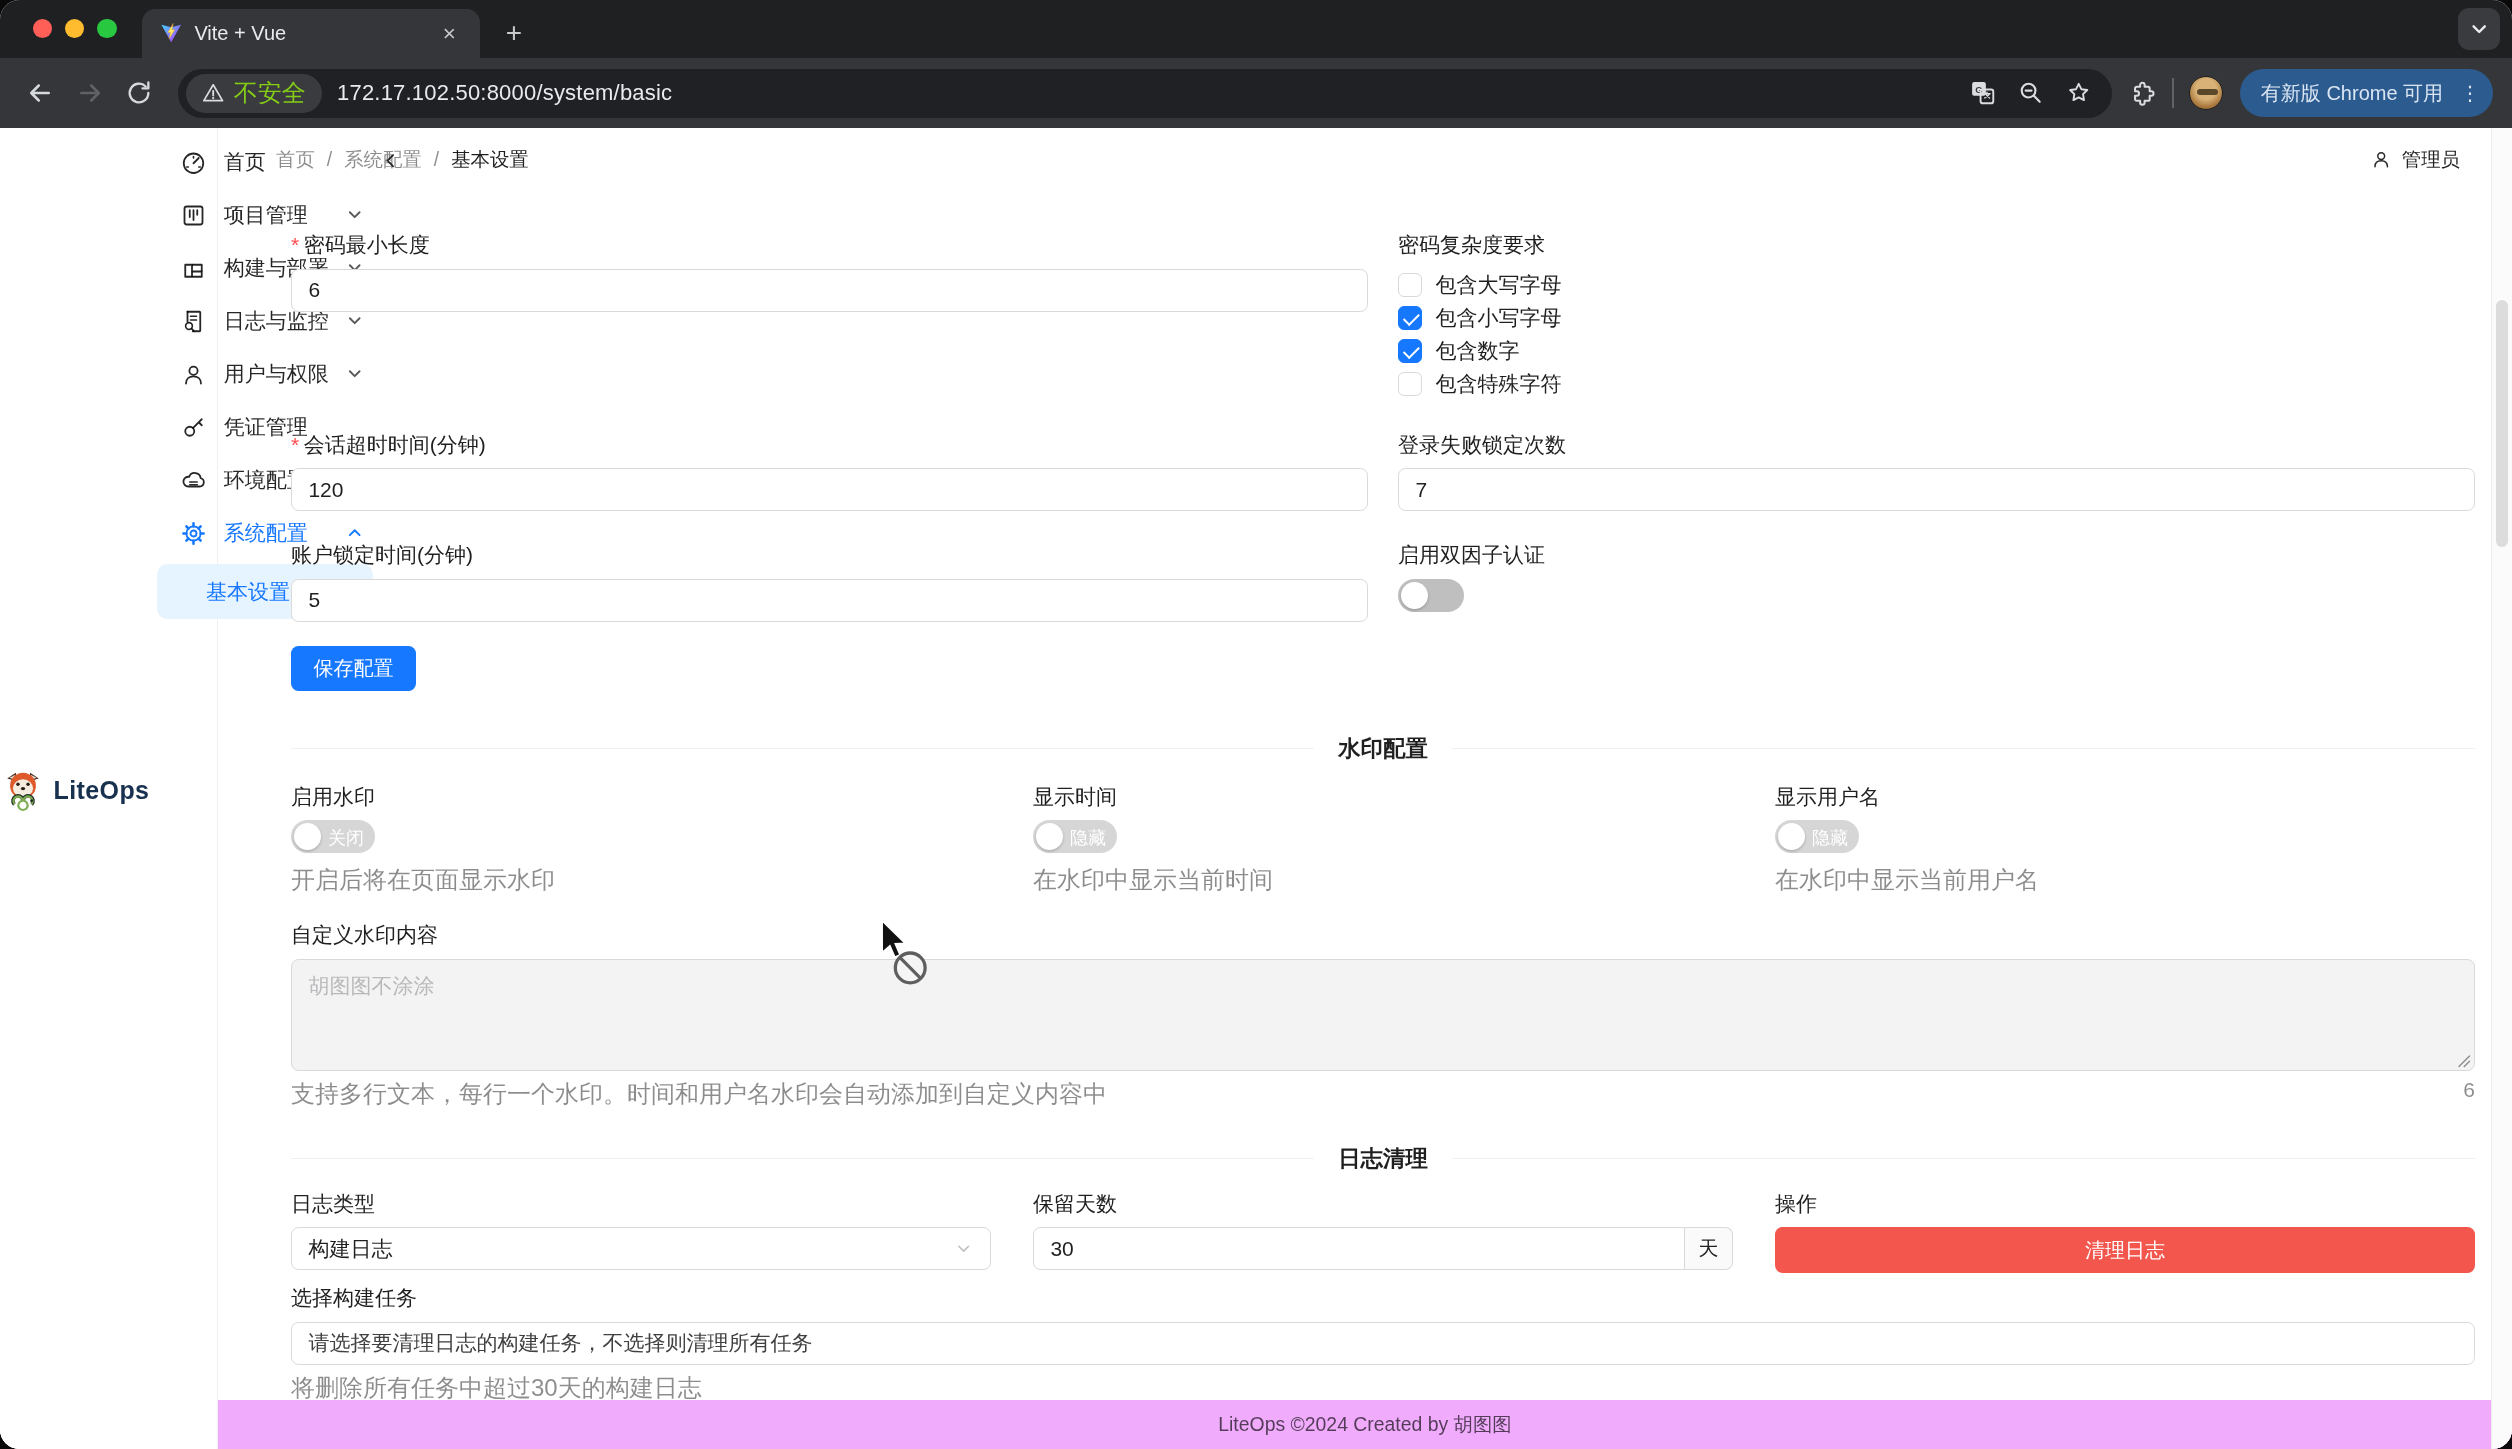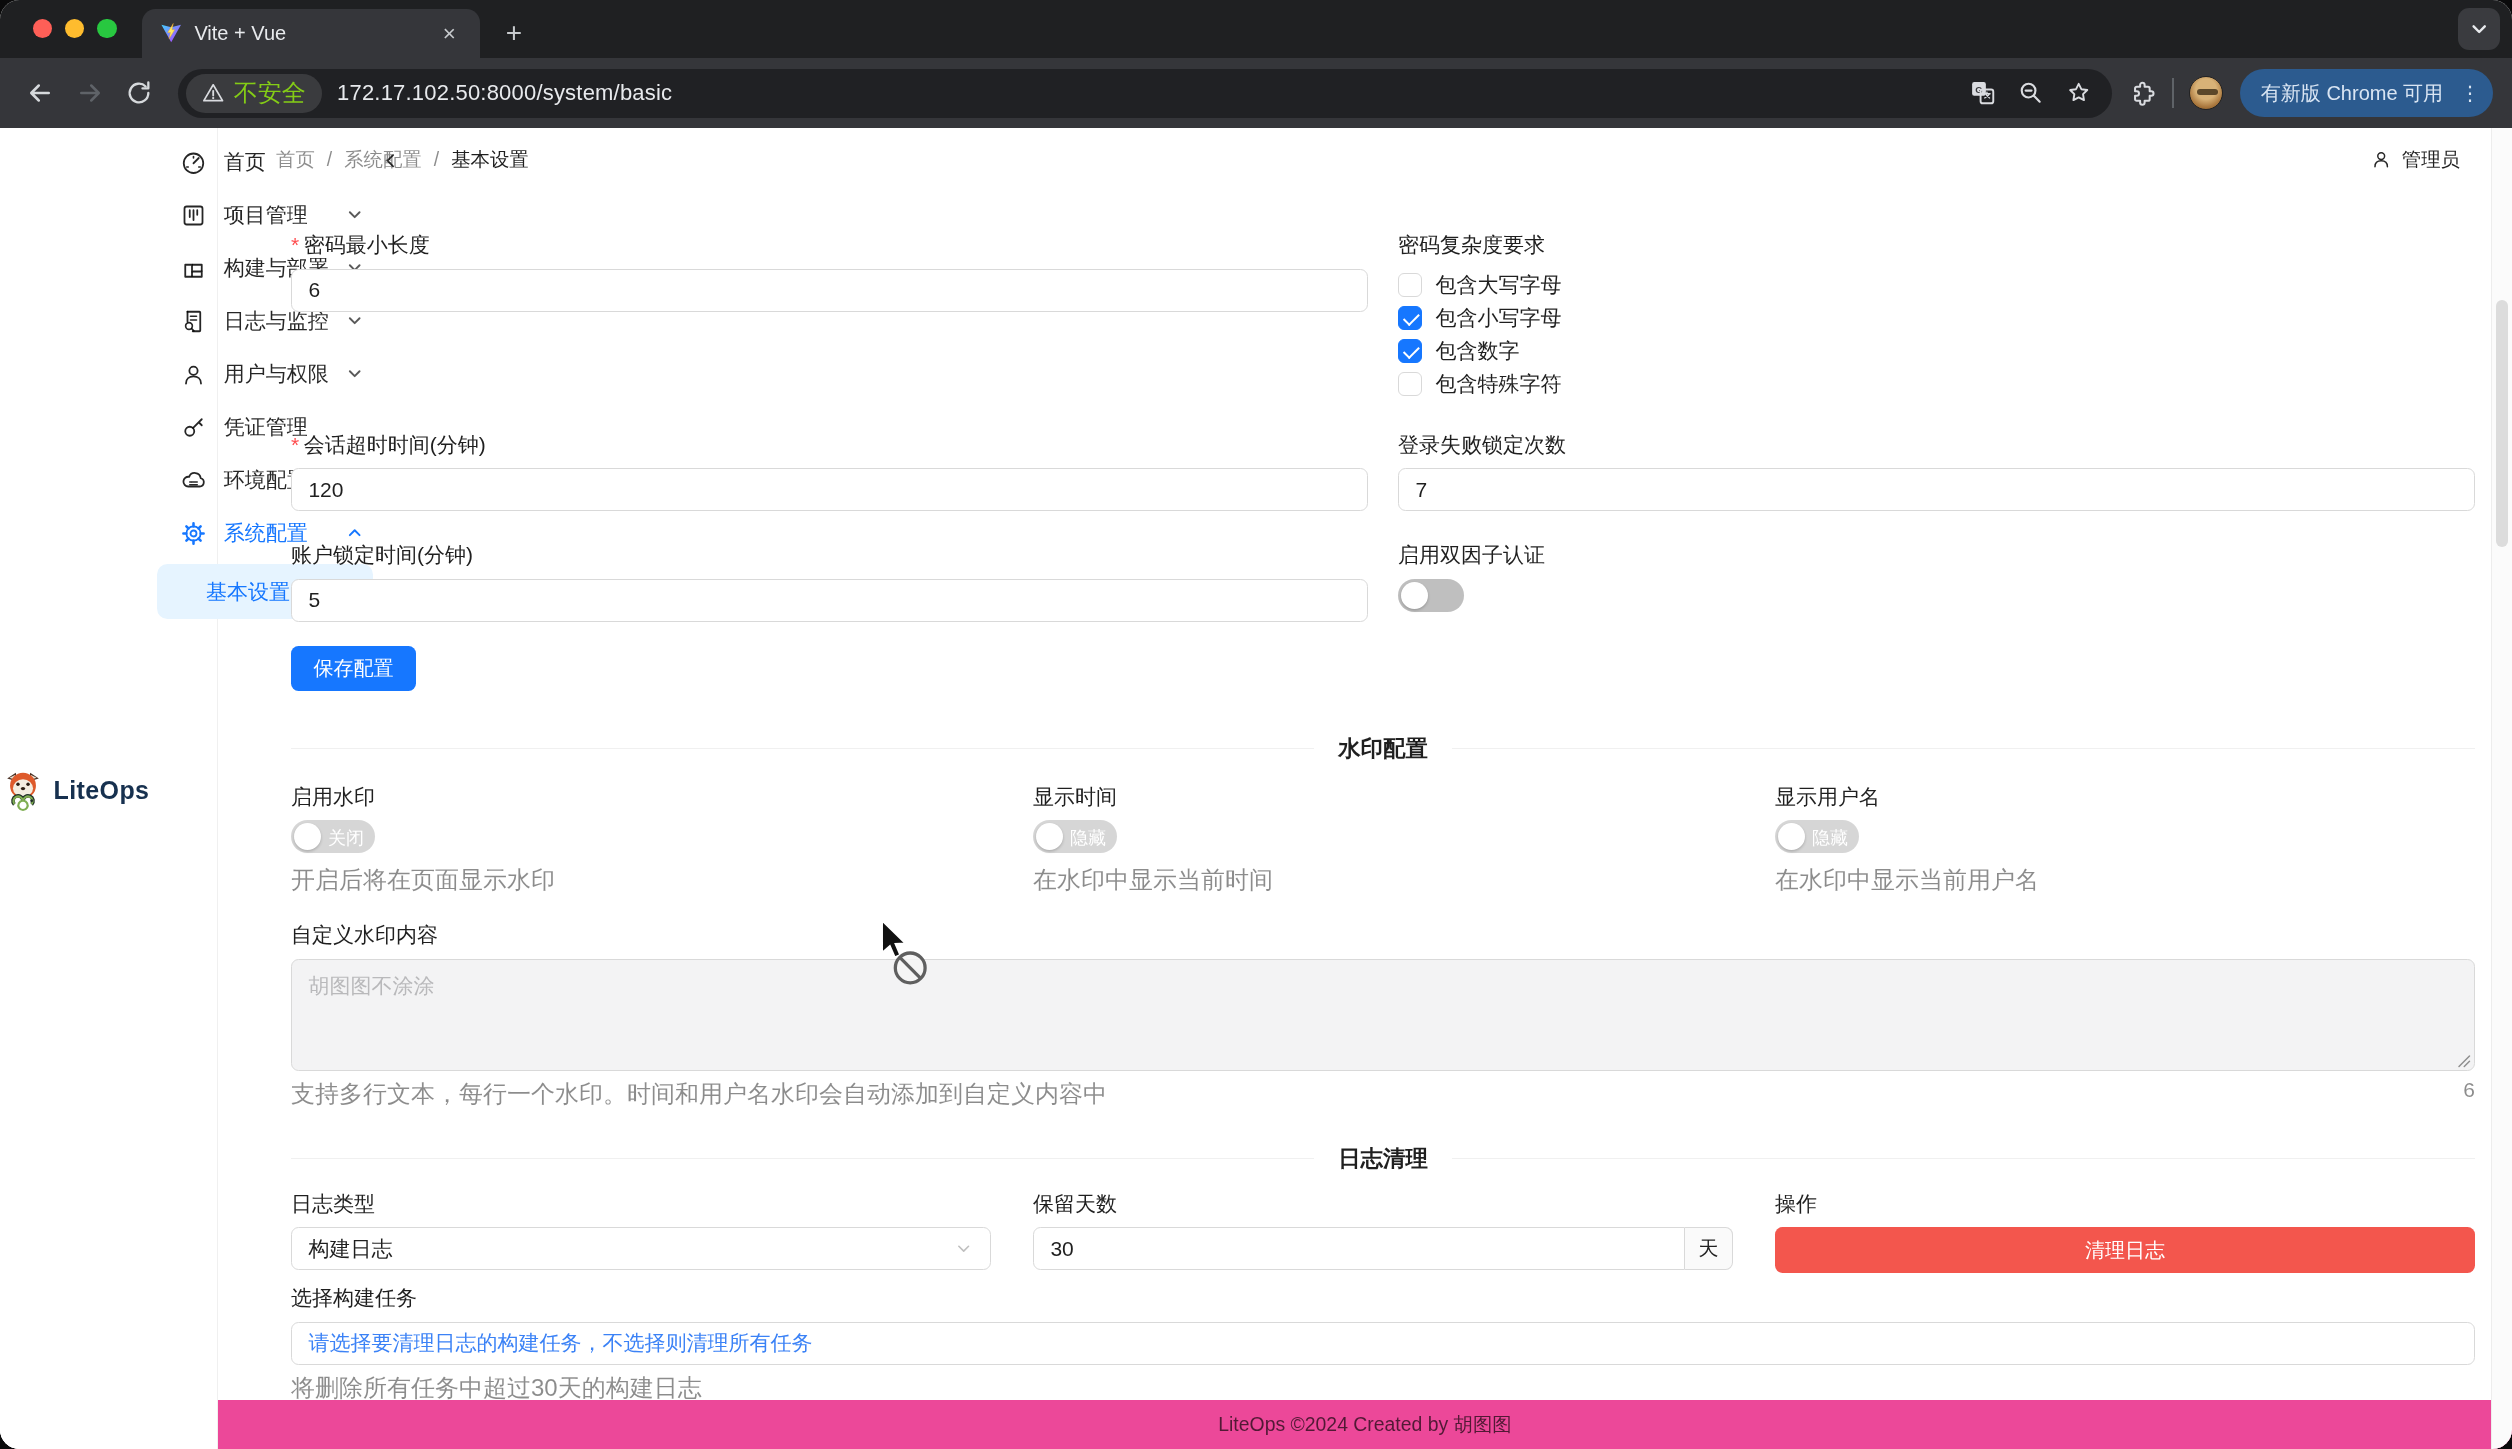--- a/index.html
+++ b/index.html
@@ -80,26 +80,26 @@
   .hint { font-size:24px; color:rgba(0,0,0,.45); margin-top:10.5px; }
   .ta-wrap { position:relative; margin-top:1.5px; }
   .ta { width:100%; height:112px; background:#f3f3f4; border:1.5px solid #d9d9d9; border-radius:7.5px; resize:none; font-size:21px; padding:12px 16.4px; color:rgba(0,0,0,.25); font-family:inherit; cursor:not-allowed; }
   .ta::placeholder { color:#b9b9bb; }
   .resize-grip { position:absolute; right:4.5px; bottom:6px; }
   .ta-foot { display:flex; margin-top:4.5px; }
   .ta-foot .hint { margin-top:0; flex:1; }
   .count { font-size:21px; color:rgba(0,0,0,.45); }
   .select { height:43px; border:1.5px solid #d9d9d9; border-radius:7.5px; display:flex; align-items:center; padding:0 16.4px; font-size:21px; color:rgba(0,0,0,.88); background:#fff; }
   .select .sel-val { flex:1; }
-  .select .sel-ph { flex:1; color:#3b82f6; }
+  .select .sel-ph { flex:1; color:#404040; }
   .igroup { display:flex; }
   .igroup .ipt { border-radius:7.5px 0 0 7.5px; }
   .addon { width:48px; flex:none; border:1.5px solid #d9d9d9; border-left:none; border-radius:0 7.5px 7.5px 0; background:#fafafa; display:flex; align-items:center; justify-content:center; font-size:20px; color:rgba(0,0,0,.88); }
   .btn-danger { width:100%; height:46px; background:#f3564d; color:#fff; font-size:20px; border:none; border-radius:7.5px; font-family:inherit; }
-  .footer { flex:none; height:49px; background:#ec4899; display:flex; align-items:center; justify-content:center; font-size:19.4px; color:rgba(0,0,0,.65); }
+  .footer { flex:none; height:49px; background:#f0abfc; display:flex; align-items:center; justify-content:center; font-size:19.4px; color:rgba(0,0,0,.65); }
 
   .scrolltrack { position:absolute; right:0; top:0; bottom:0; width:21px; background:#fbfbfb; border-left:1.5px solid #ededed; }
   .scrollthumb { position:absolute; right:3.7px; top:172px; width:12px; height:247px; border-radius:6px; background:#dcdcdc; }
 
   .cursor { position:absolute; left:873px; top:917px; pointer-events:none; z-index:50; }
 </style>
 </head>
 <body>
 
 <div class="window">

